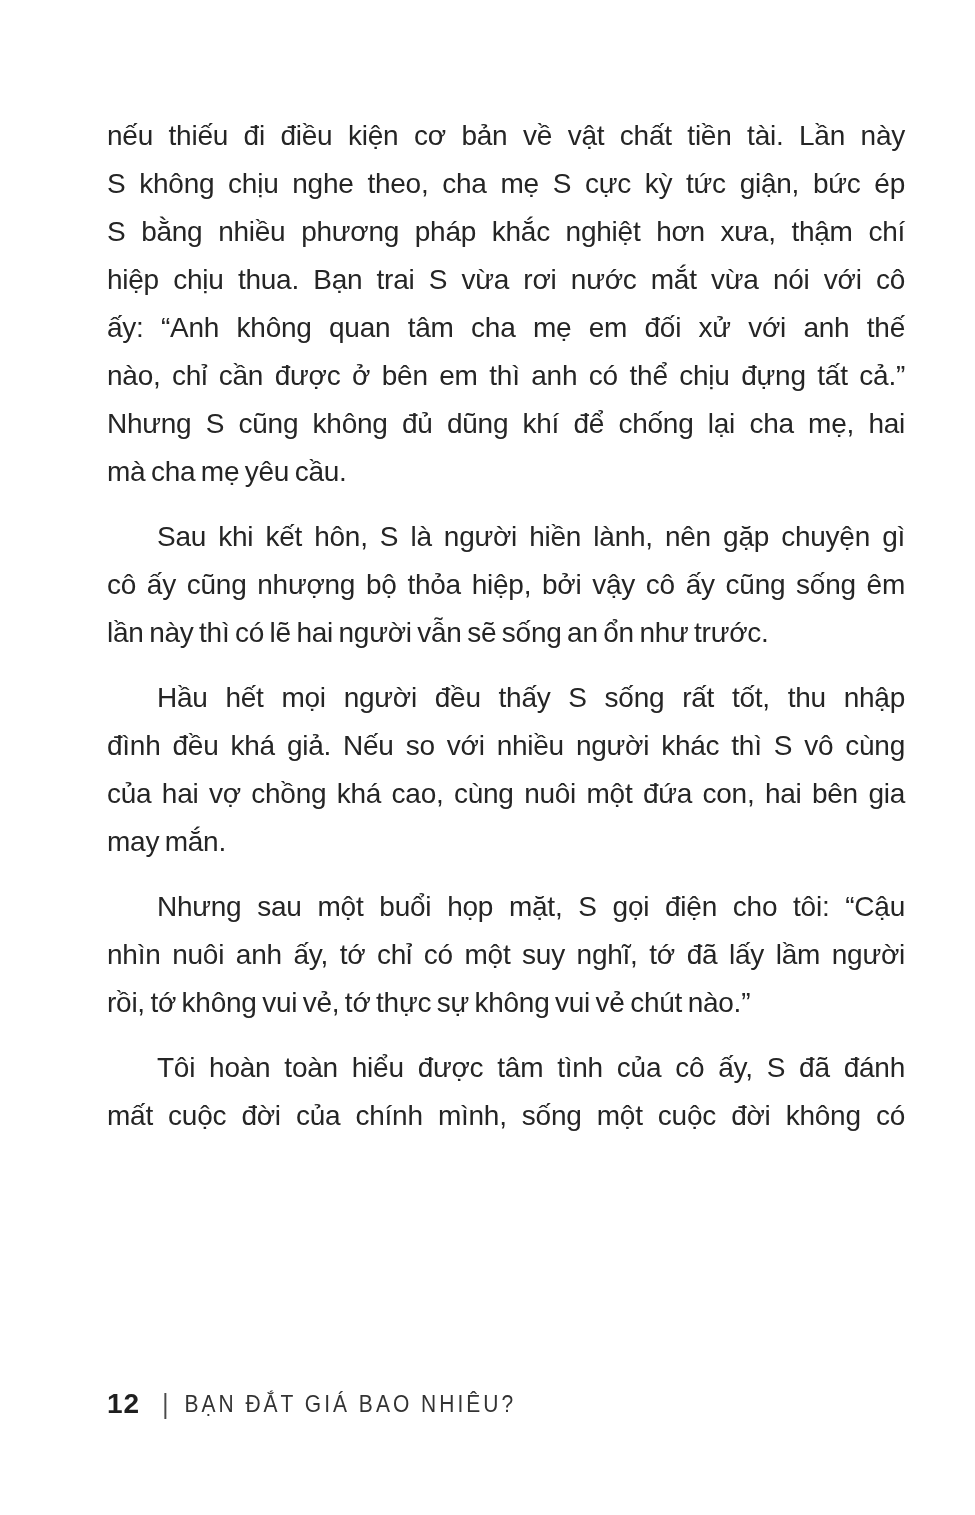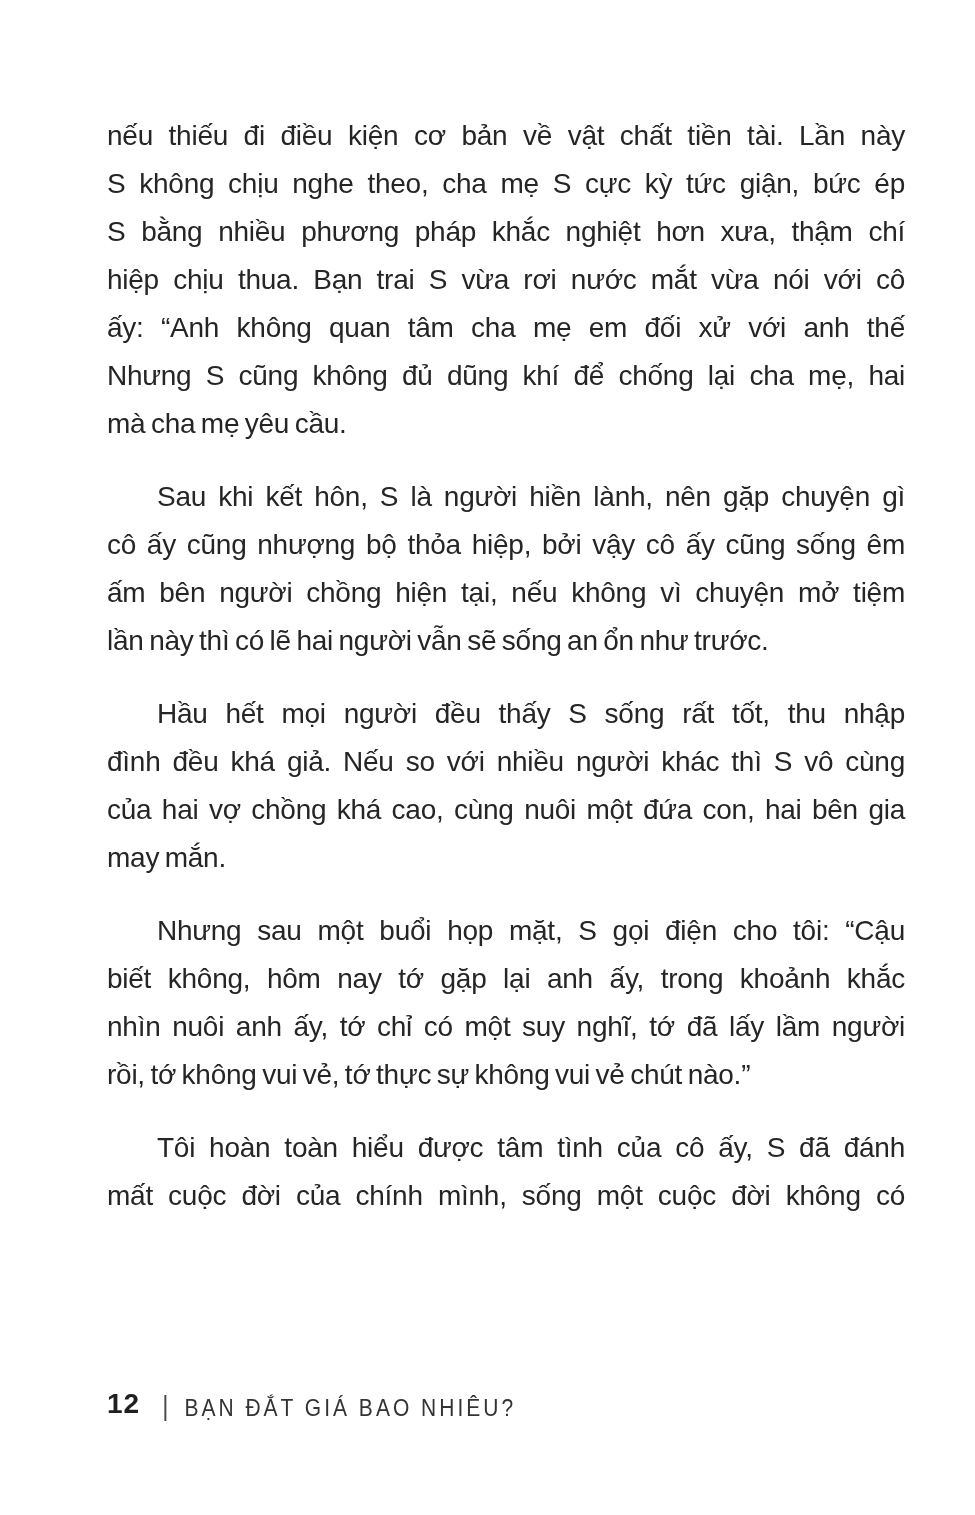--- a/index.html
+++ b/index.html
@@ -20,38 +20,38 @@
     top: 112px;
     left: 107px;
     width: 798px;
     color: #252525;
     font-size: 28px;
     line-height: 48px;
     letter-spacing: -0.25px;
     word-spacing: -2px;
   }
   .paragraph + .paragraph {
-    margin-top: 25px;
+    margin-top: 17px;
   }
   .line {
     text-align: justify;
     text-align-last: justify;
   }
   .line.indent {
     padding-left: 50px;
   }
   .line.flush-left {
     text-align-last: left;
   }
   .footer {
     position: absolute;
     left: 107px;
     top: 1388px;
     display: flex;
-    align-items: flex-end;
+    align-items: center;
   }
   .page-number {
     font-size: 28px;
     font-weight: bold;
     color: #1f1f1f;
     letter-spacing: 1px;
   }
   .footer-separator {
     font-size: 24px;
     font-weight: 300;
@@ -73,38 +73,37 @@
 
 <div class="page">
 
   <div class="content">
       <div class="paragraph">
         <div class="line">nếu thiếu đi điều kiện cơ bản về vật chất tiền tài. Lần này</div>
         <div class="line">S không chịu nghe theo, cha mẹ S cực kỳ tức giận, bức ép</div>
         <div class="line">S bằng nhiều phương pháp khắc nghiệt hơn xưa, thậm chí</div>
         <div class="line">hiệp chịu thua. Bạn trai S vừa rơi nước mắt vừa nói với cô</div>
         <div class="line">ấy: “Anh không quan tâm cha mẹ em đối xử với anh thế</div>
+        <div class="line">nào, chỉ cần được ở bên em thì anh có thể chịu đựng tất cả.”</div>
         <div class="line">Nhưng S cũng không đủ dũng khí để chống lại cha mẹ, hai</div>
         <div class="line flush-left">mà cha mẹ yêu cầu.</div>
       </div>
       <div class="paragraph">
         <div class="line indent">Sau khi kết hôn, S là người hiền lành, nên gặp chuyện gì</div>
         <div class="line">cô ấy cũng nhượng bộ thỏa hiệp, bởi vậy cô ấy cũng sống êm</div>
-        <div class="line">ấm bên người chồng hiện tại, nếu không vì chuyện mở tiệm</div>
         <div class="line flush-left">lần này thì có lẽ hai người vẫn sẽ sống an ổn như trước.</div>
       </div>
       <div class="paragraph">
         <div class="line indent">Hầu hết mọi người đều thấy S sống rất tốt, thu nhập</div>
         <div class="line">đình đều khá giả. Nếu so với nhiều người khác thì S vô cùng</div>
         <div class="line">của hai vợ chồng khá cao, cùng nuôi một đứa con, hai bên gia</div>
         <div class="line flush-left">may mắn.</div>
       </div>
       <div class="paragraph">
         <div class="line indent">Nhưng sau một buổi họp mặt, S gọi điện cho tôi: “Cậu</div>
-        <div class="line">biết không, hôm nay tớ gặp lại anh ấy, trong khoảnh khắc</div>
         <div class="line">nhìn nuôi anh ấy, tớ chỉ có một suy nghĩ, tớ đã lấy lầm người</div>
         <div class="line flush-left">rồi, tớ không vui vẻ, tớ thực sự không vui vẻ chút nào.”</div>
       </div>
       <div class="paragraph">
         <div class="line indent">Tôi hoàn toàn hiểu được tâm tình của cô ấy, S đã đánh</div>
         <div class="line">mất cuộc đời của chính mình, sống một cuộc đời không có</div>
       </div>
     </div>
 
   <div class="footer">

